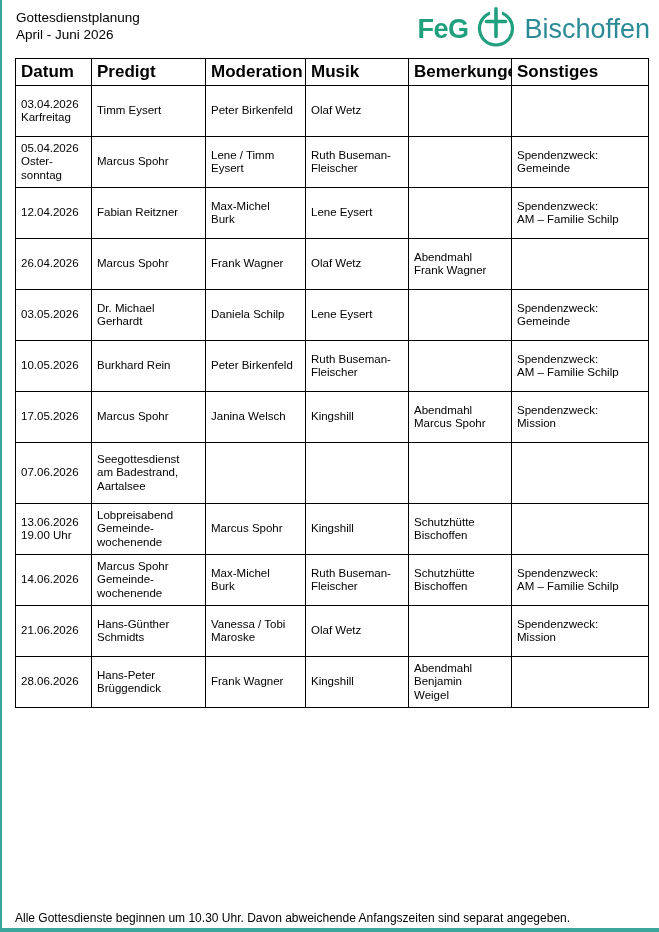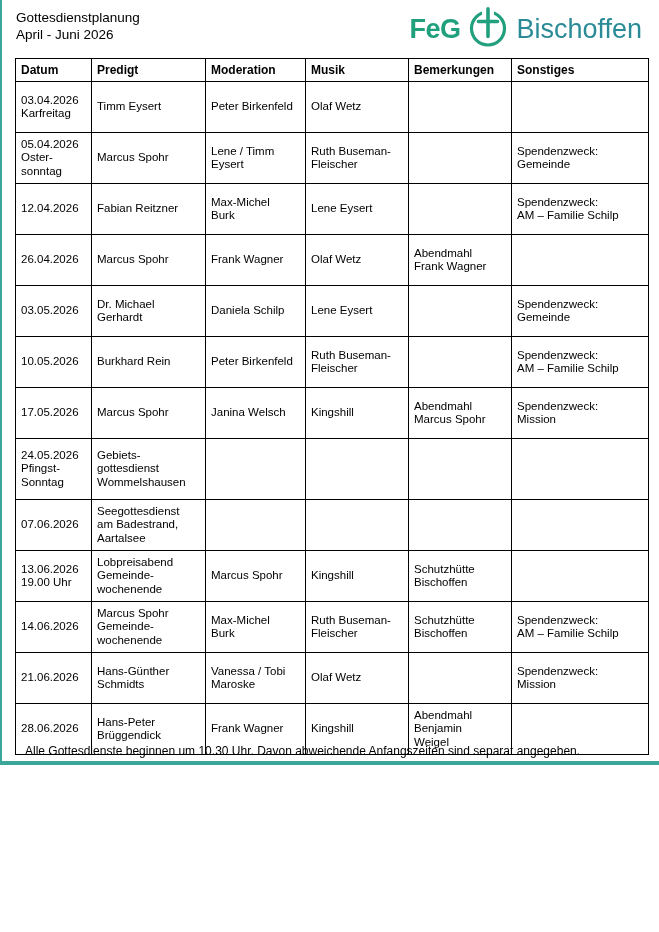--- a/index.html
+++ b/index.html
@@ -1,44 +1,44 @@
 <!DOCTYPE html>
 <html style="--brand_green: #21a07e; --brand_teal: #2a8b96; --accent_edge: #3aa79a; --table_border: #000000;"><head>
 <meta charset="utf-8">
 <style>
   html,body { margin:0; padding:0; background:#fff; }
   .page {
-    position:relative; width:659px; height:765px; background:#fff;
+    position:relative; width:659px; height:932px; background:#fff;
     font-family:"Liberation Sans","DejaVu Sans",sans-serif; color:#000; overflow:hidden;
   }
   .edge-left  { position:absolute; left:0; top:0; width:2px; height:932px; background:var(--accent_edge); }
   .edge-bottom{ position:absolute; left:0; bottom:0; width:659px; height:4px; background:var(--accent_edge); }
 
   .titles { position:absolute; top:9px; left:16px; font-size:13.5px; line-height:17px; }
 
-  .logo { position:absolute; top:6px; right:17px; display:flex; align-items:center; gap:7px;justify-content:center; }
+  .logo { position:absolute; top:6px; right:9px; display:flex; align-items:center; gap:7px;justify-content:center; }
   .logo .feg { color:var(--brand_green); font-weight:bold; font-size:27px; letter-spacing:-0.5px; }
   .logo .loc { color:var(--brand_teal); font-size:27px; font-weight:normal; }
 
   table.plan {
     position:absolute; top:58px; left:15px; width:633px;
     border-collapse:collapse; table-layout:fixed;
   }
   .plan th, .plan td { border:1.5px solid var(--table_border); overflow:hidden; }
   .plan th {
-    font-size:12px; font-weight:bold; text-align:left;
+    font-size:17px; font-weight:bold; text-align:left;
     padding:3px 5px; height:16px; vertical-align:middle;
   }
   .plan td {
     font-size:11.5px; line-height:13.5px; padding:2px 5px;
     vertical-align:middle; white-space:pre-line; height:46px;
   }
   .plan tbody tr:nth-child(8) td { height:56px; }
 
-  .footer-note { position:absolute; left:15px; bottom:7px; font-size:12px;margin-left:10px; }
+  .footer-note { position:absolute; left:15px; bottom:7px; font-size:12px; }
 </style>
 </head>
 <body>
 
 <div class="page">
   <div class="edge-left"></div>
 
   <div class="titles">
     <div>Gottesdienstplanung</div>
     <div>April - Juni 2026</div>
@@ -142,32 +142,20 @@
           <td>17.05.2026</td>
           <td>Marcus Spohr</td>
           <td>Janina Welsch</td>
           <td>Kingshill</td>
           <td>Abendmahl
 Marcus Spohr</td>
           <td>Spendenzweck:
 Mission</td>
         </tr>
         <tr>
-          <td>24.05.2026
-Pfingst-
-Sonntag</td>
-          <td>Gebiets-
-gottesdienst
-Wommelshausen</td>
-          <td></td>
-          <td></td>
-          <td></td>
-          <td></td>
-        </tr>
-        <tr>
           <td>07.06.2026</td>
           <td>Seegottesdienst
 am Badestrand,
 Aartalsee</td>
           <td></td>
           <td></td>
           <td></td>
           <td></td>
         </tr>
         <tr>

